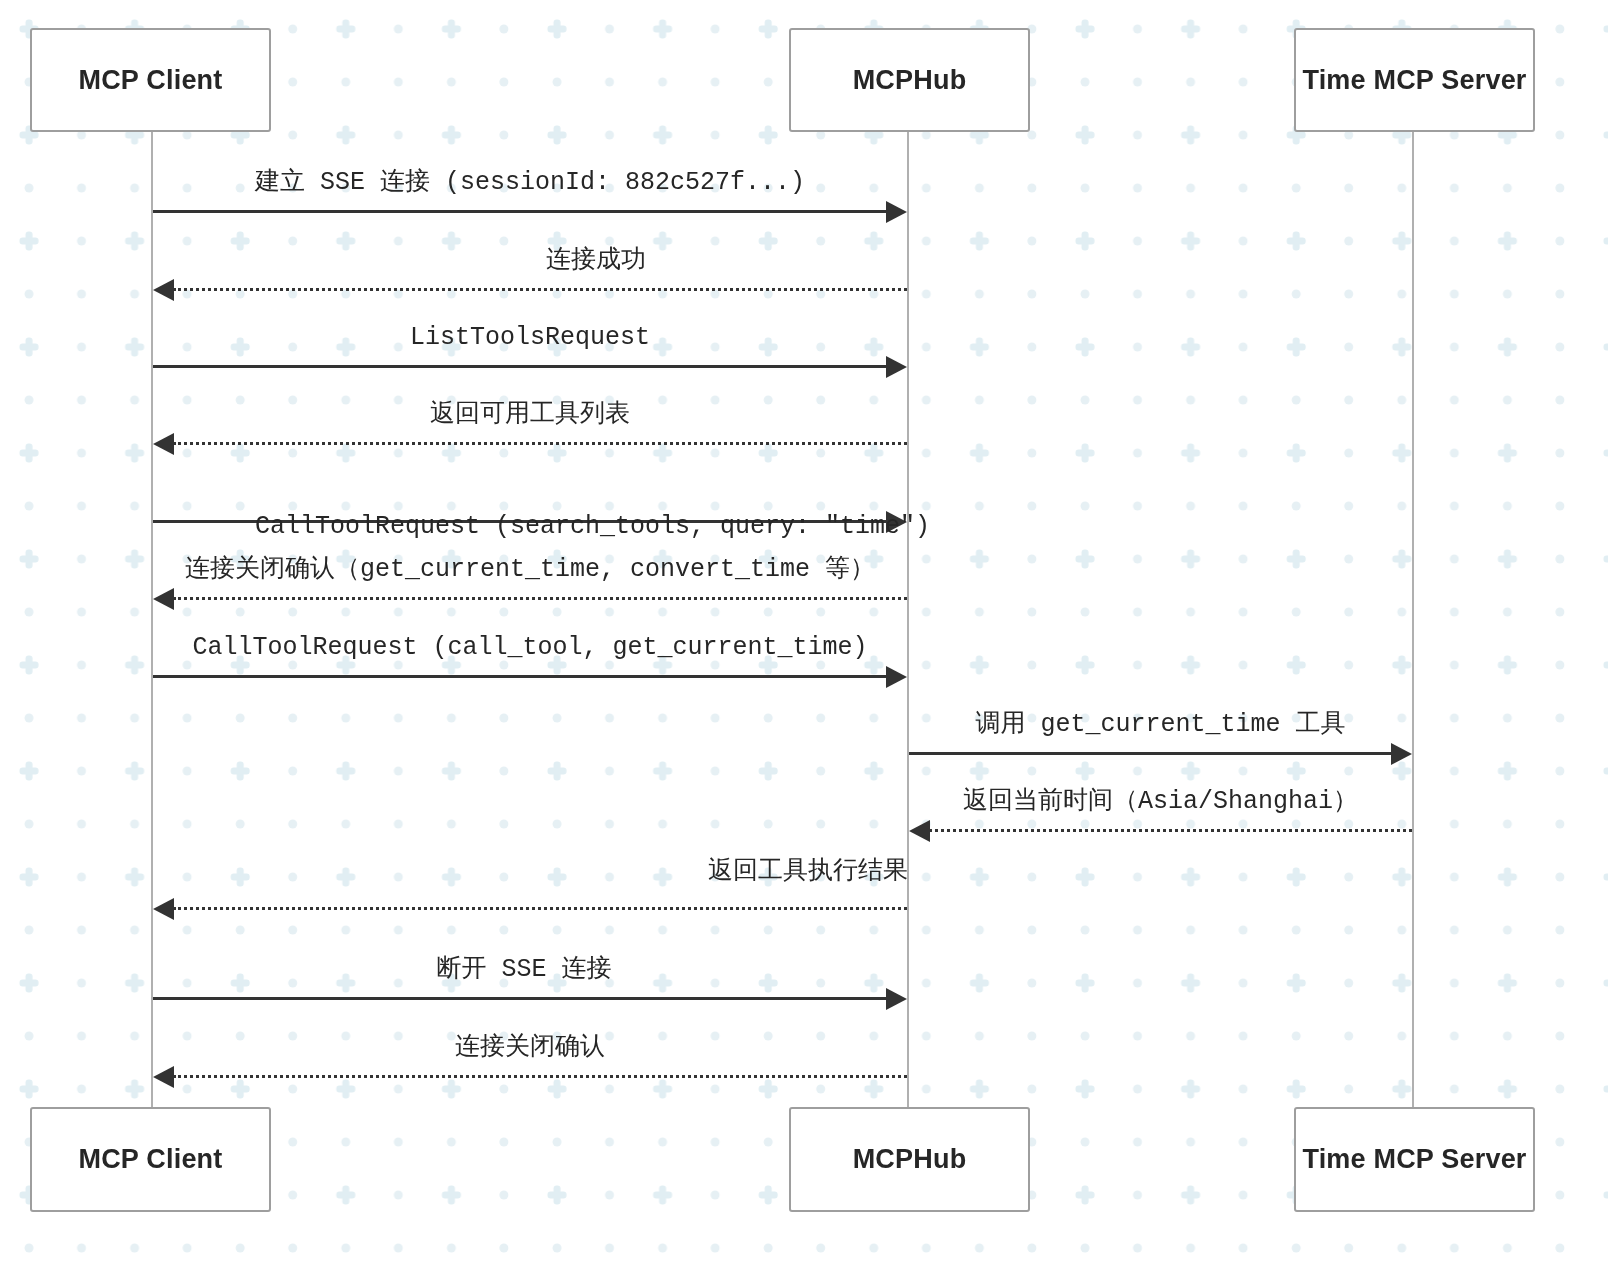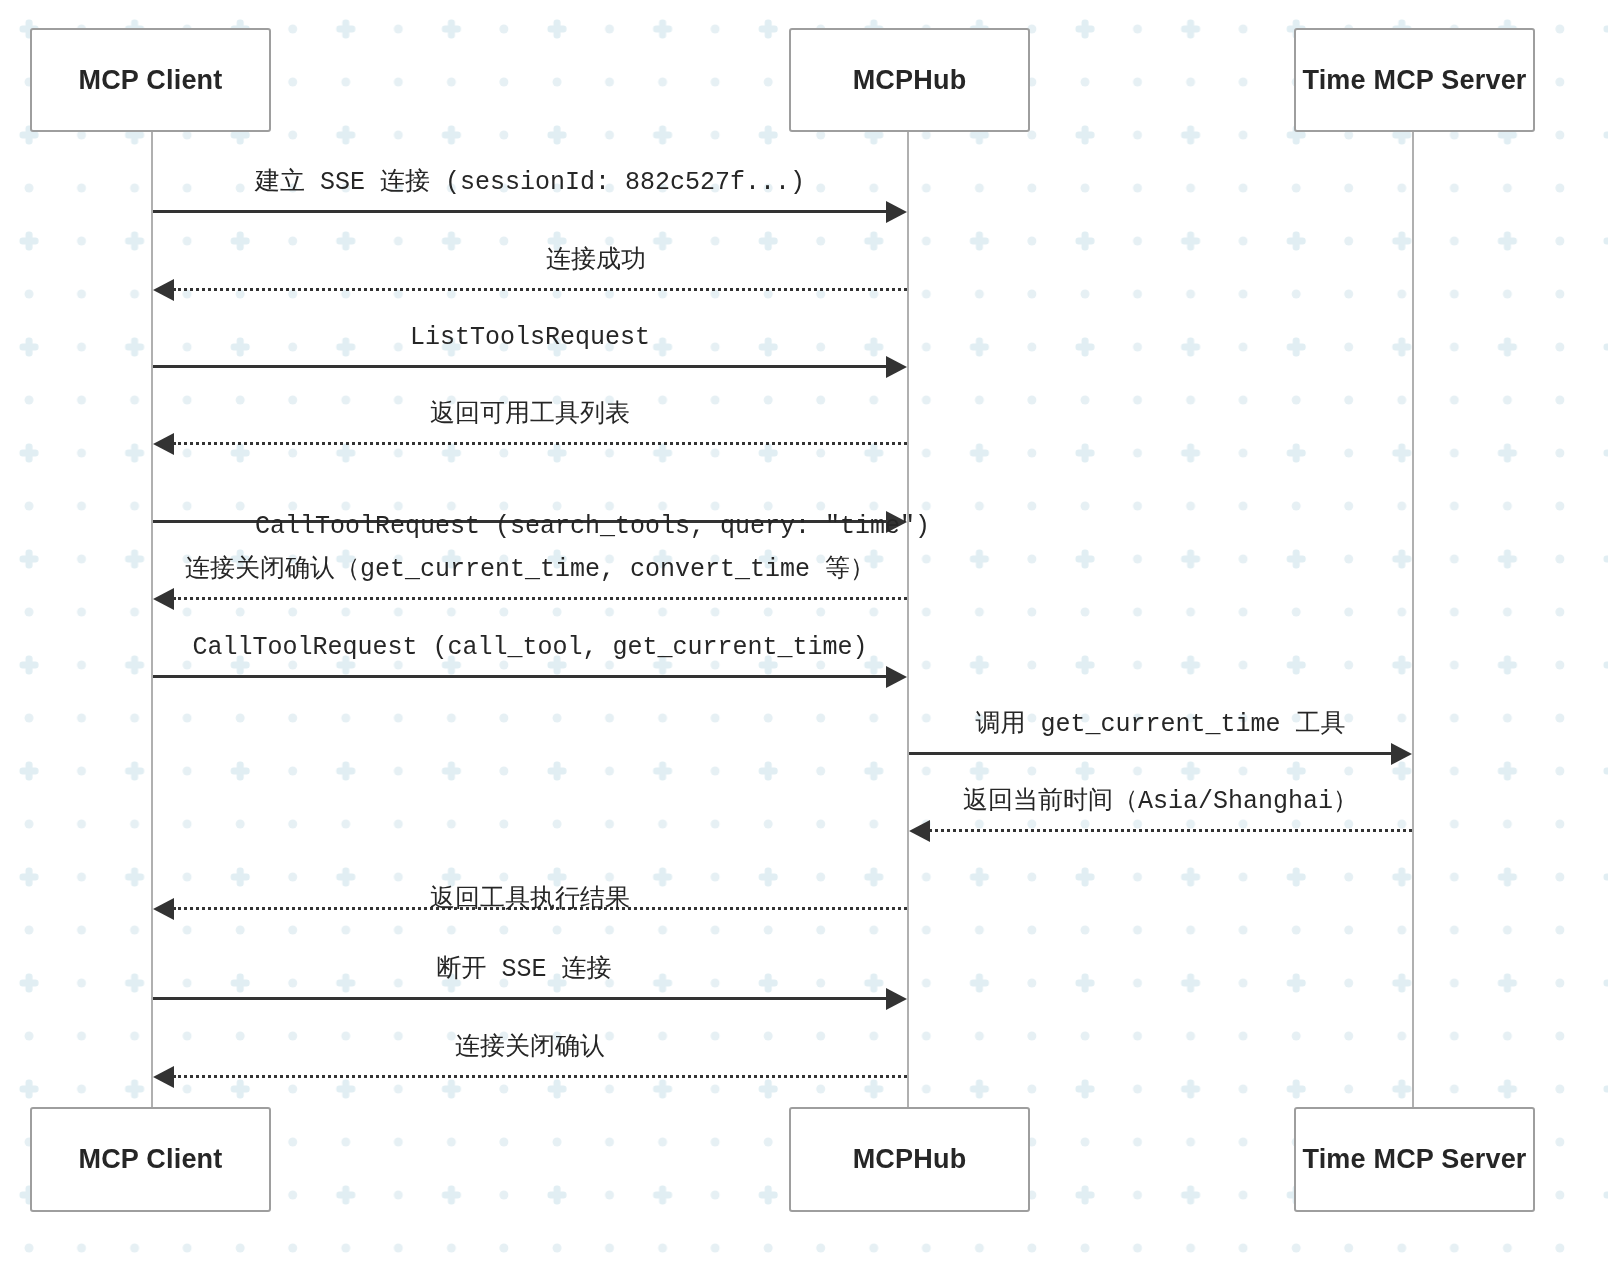--- a/index.html
+++ b/index.html
@@ -167,21 +167,21 @@
         <div class="msg-label" style="left: 908px; width: 505px; top: 712px;">调用 get_current_time 工具</div>
       </div>
       <div class="msg">
         <div class="msg-line dashed" style="left: 929px; width: 482.8px; top: 829px;"></div>
         <div class="arrowhead left" style="top: 819.5px; left: 909.2px;"></div>
         <div class="msg-label" style="left: 908px; width: 505px; top: 789px;">返回当前时间（Asia/Shanghai）</div>
       </div>
       <div class="msg">
         <div class="msg-line dashed" style="left: 173px; width: 733.8px; top: 907px;"></div>
         <div class="arrowhead left" style="top: 897.5px; left: 153.2px;"></div>
-        <div class="msg-label" style="left: 152px; width: 756px; top: 887px;">返回工具执行结果</div>
+        <div class="msg-label" style="left: 152px; width: 756px; top: 859px; text-align: right;">返回工具执行结果</div>
       </div>
       <div class="msg">
         <div class="msg-line" style="left: 153.2px; width: 733.8px; top: 997px;"></div>
         <div class="arrowhead right" style="top: 987.5px; left: 885.8px;"></div>
         <div class="msg-label" style="left: 152px; width: 744px; top: 957px;">断开 SSE 连接</div>
       </div>
       <div class="msg">
         <div class="msg-line dashed" style="left: 173px; width: 733.8px; top: 1075px;"></div>
         <div class="arrowhead left" style="top: 1065.5px; left: 153.2px;"></div>
         <div class="msg-label" style="left: 152px; width: 756px; top: 1035px;">连接关闭确认</div>

